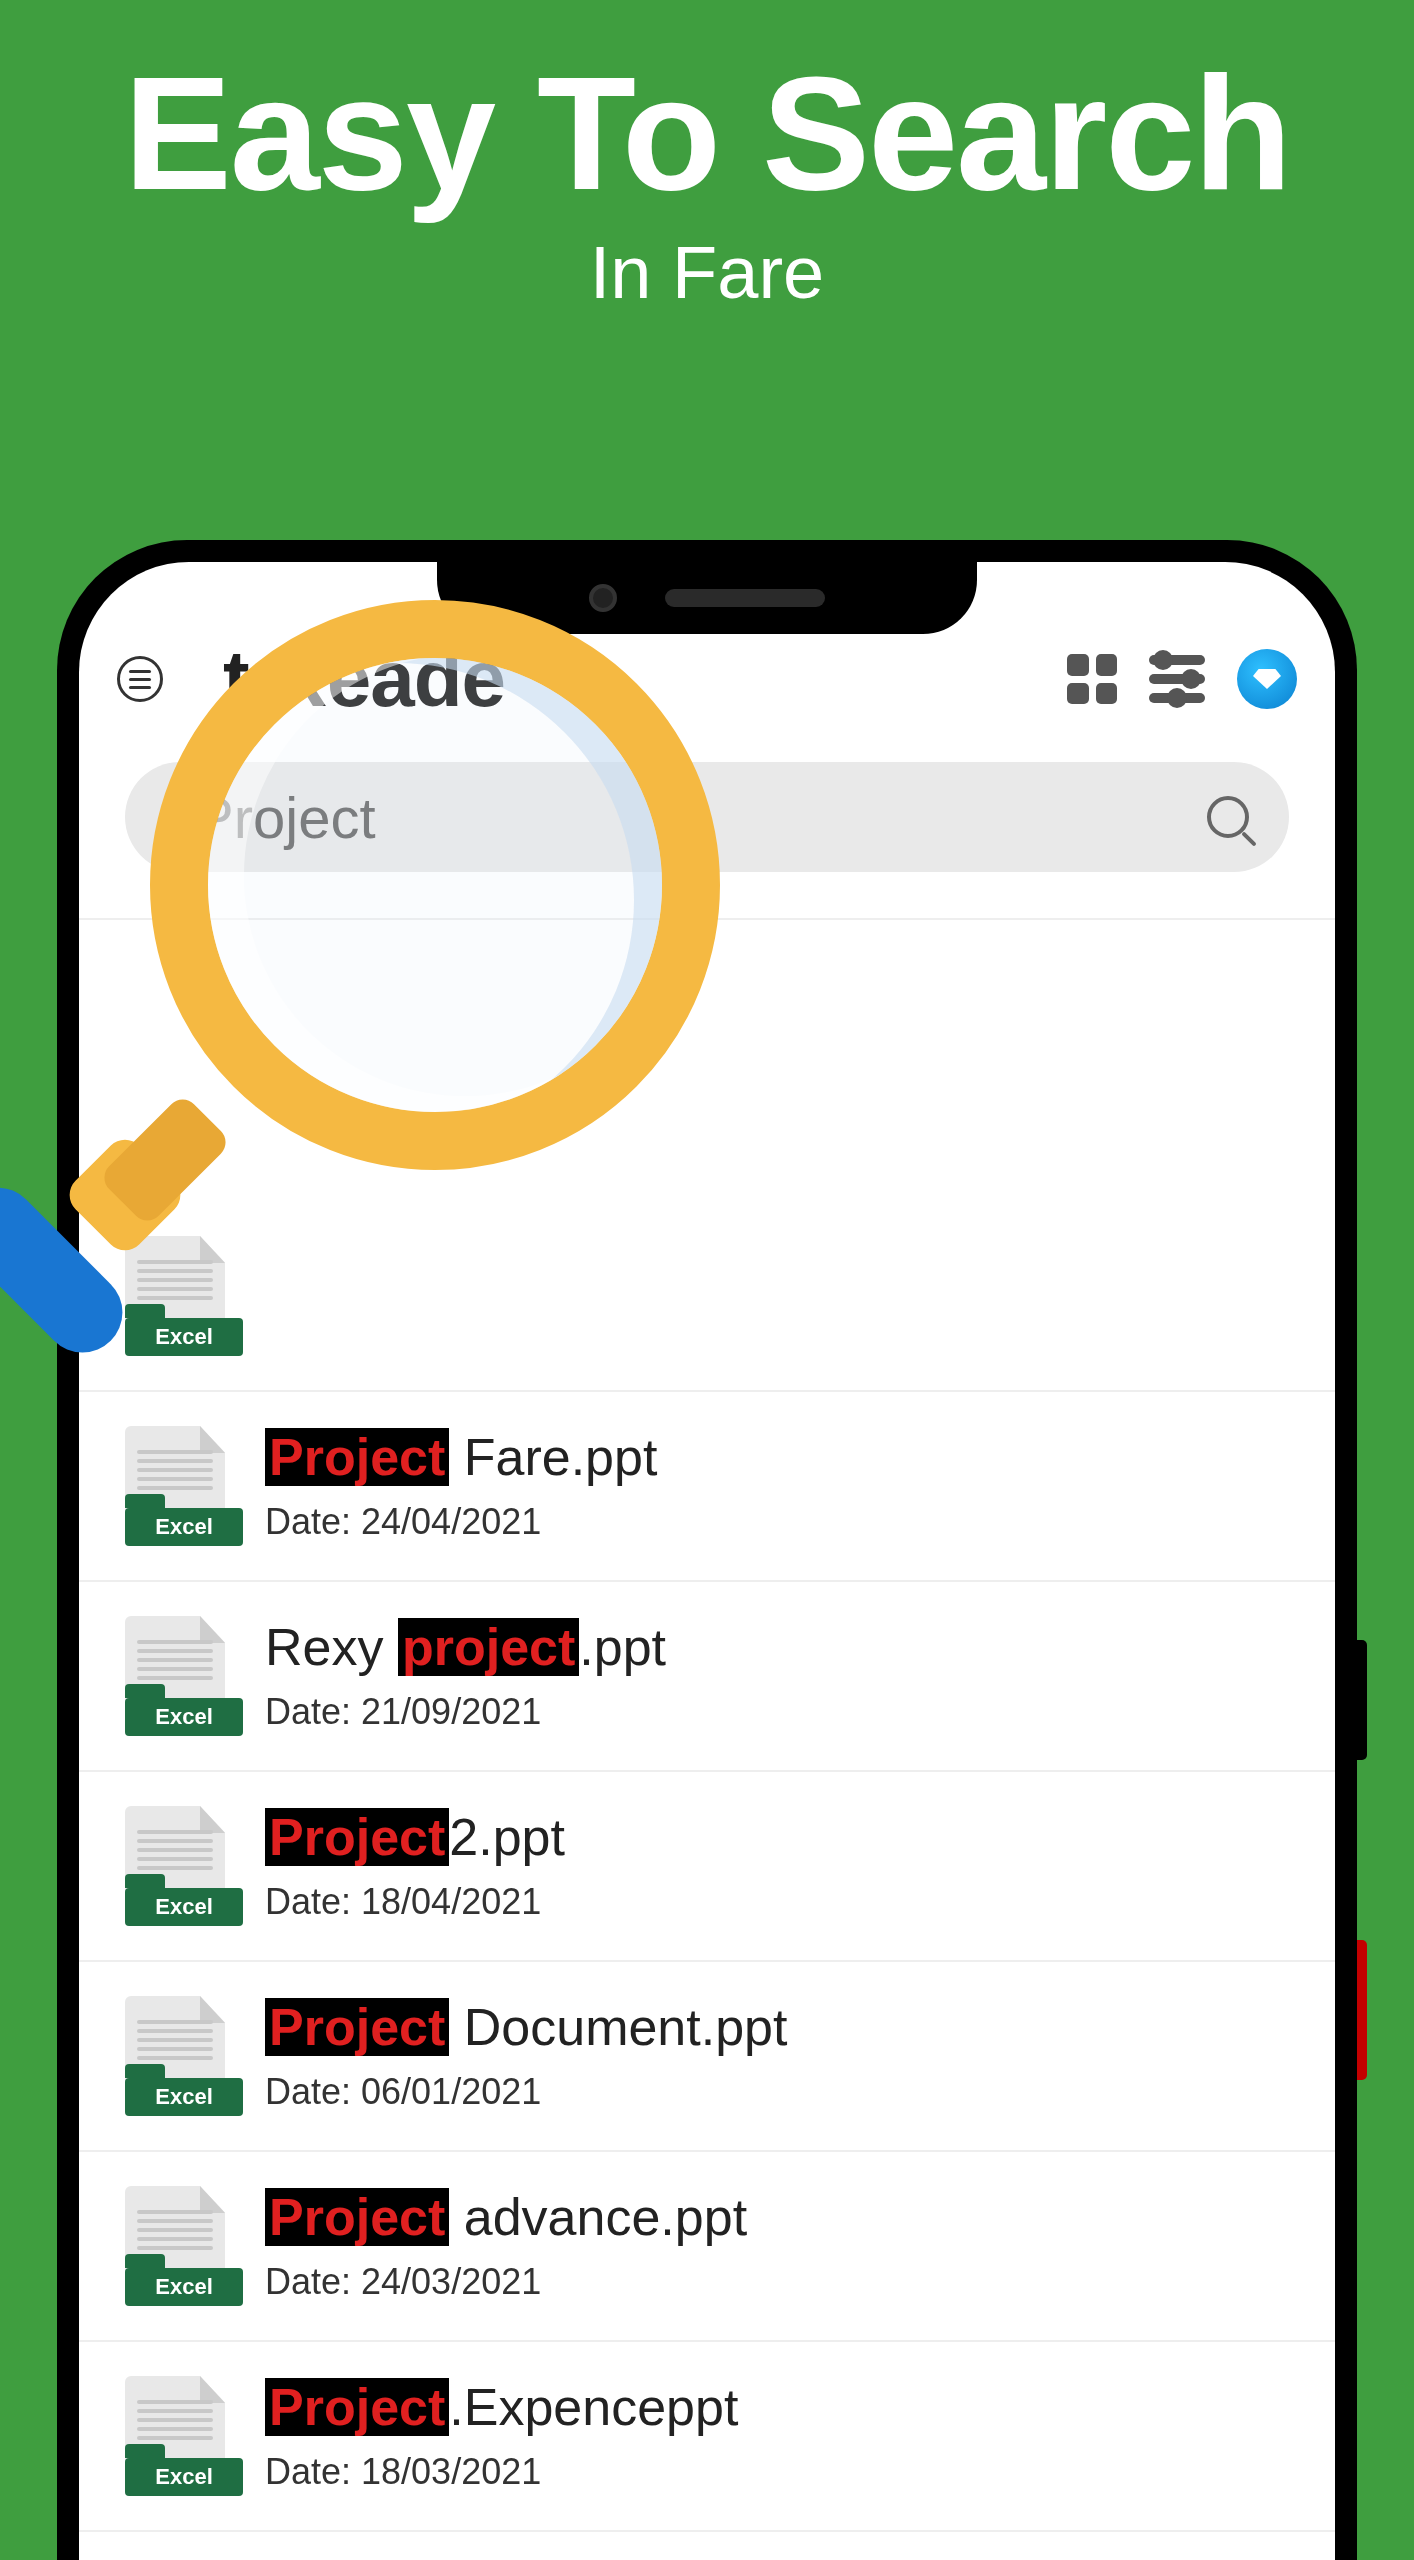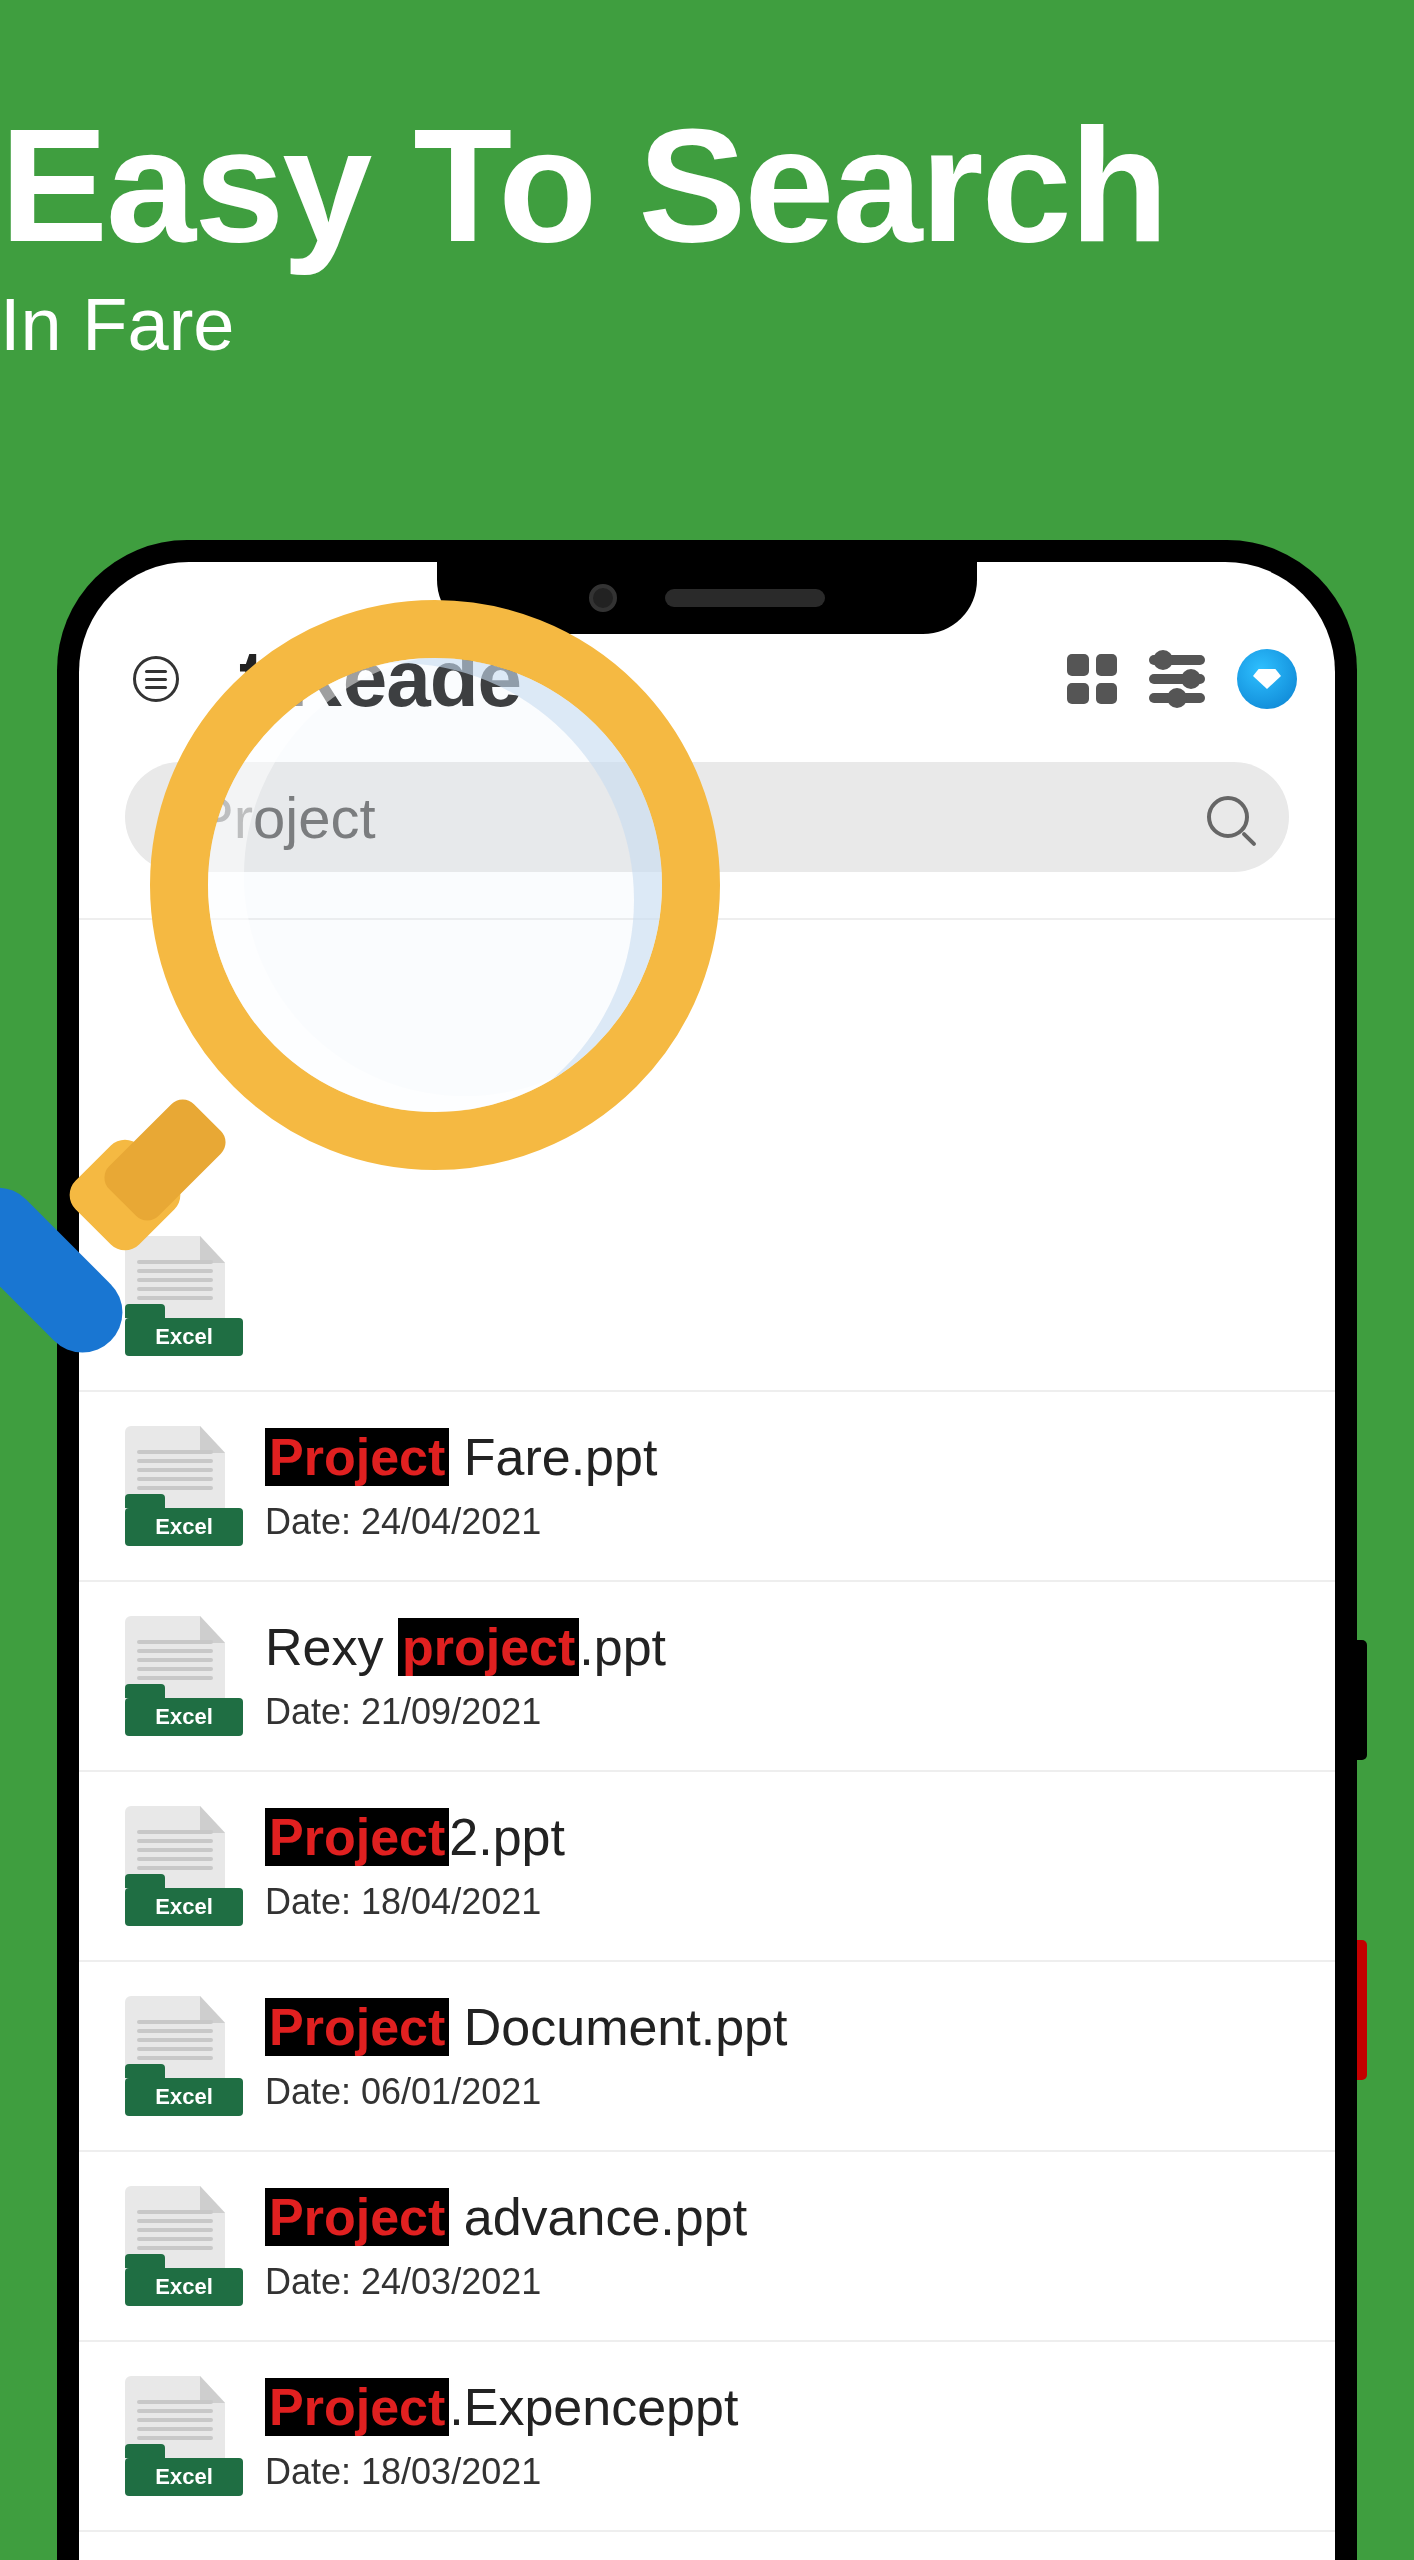--- a/index.html
+++ b/index.html
@@ -7,22 +7,22 @@
   body {
     width: 1414px;
     height: 2560px;
     background: #3F9E3F;
     font-family: -apple-system, BlinkMacSystemFont, "Segoe UI", Arial, sans-serif;
     overflow: hidden;
     position: relative;
   }
   
   .hero-text {
-    text-align: left;
-    padding-top: 92px;
+    text-align: center;
+    padding-top: 40px;
     color: #fff;
   }
   .hero-title {
     font-size: 162px;
     font-weight: 700;
     letter-spacing: -2px;
   }
   .hero-subtitle {
     font-size: 74px;
     font-weight: 500;
@@ -72,21 +72,21 @@
   }
   .notch .speaker {
     width: 160px; height:18px; border-radius:10px;
     background:#2a2a2a;
   }
   
   
   .app-header {
     position: absolute;
     top: 52px;
-    left: 16px; right: 0;
+    left: 0; right: 0;
     height: 130px;
     display:flex;
     align-items:center;
     padding: 0 38px;
   }
   .menu-btn {
     width:46px; height:46px;
     border: 3px solid #333;
     border-radius: 50%;
     display:flex; align-items:center; justify-content:center;

